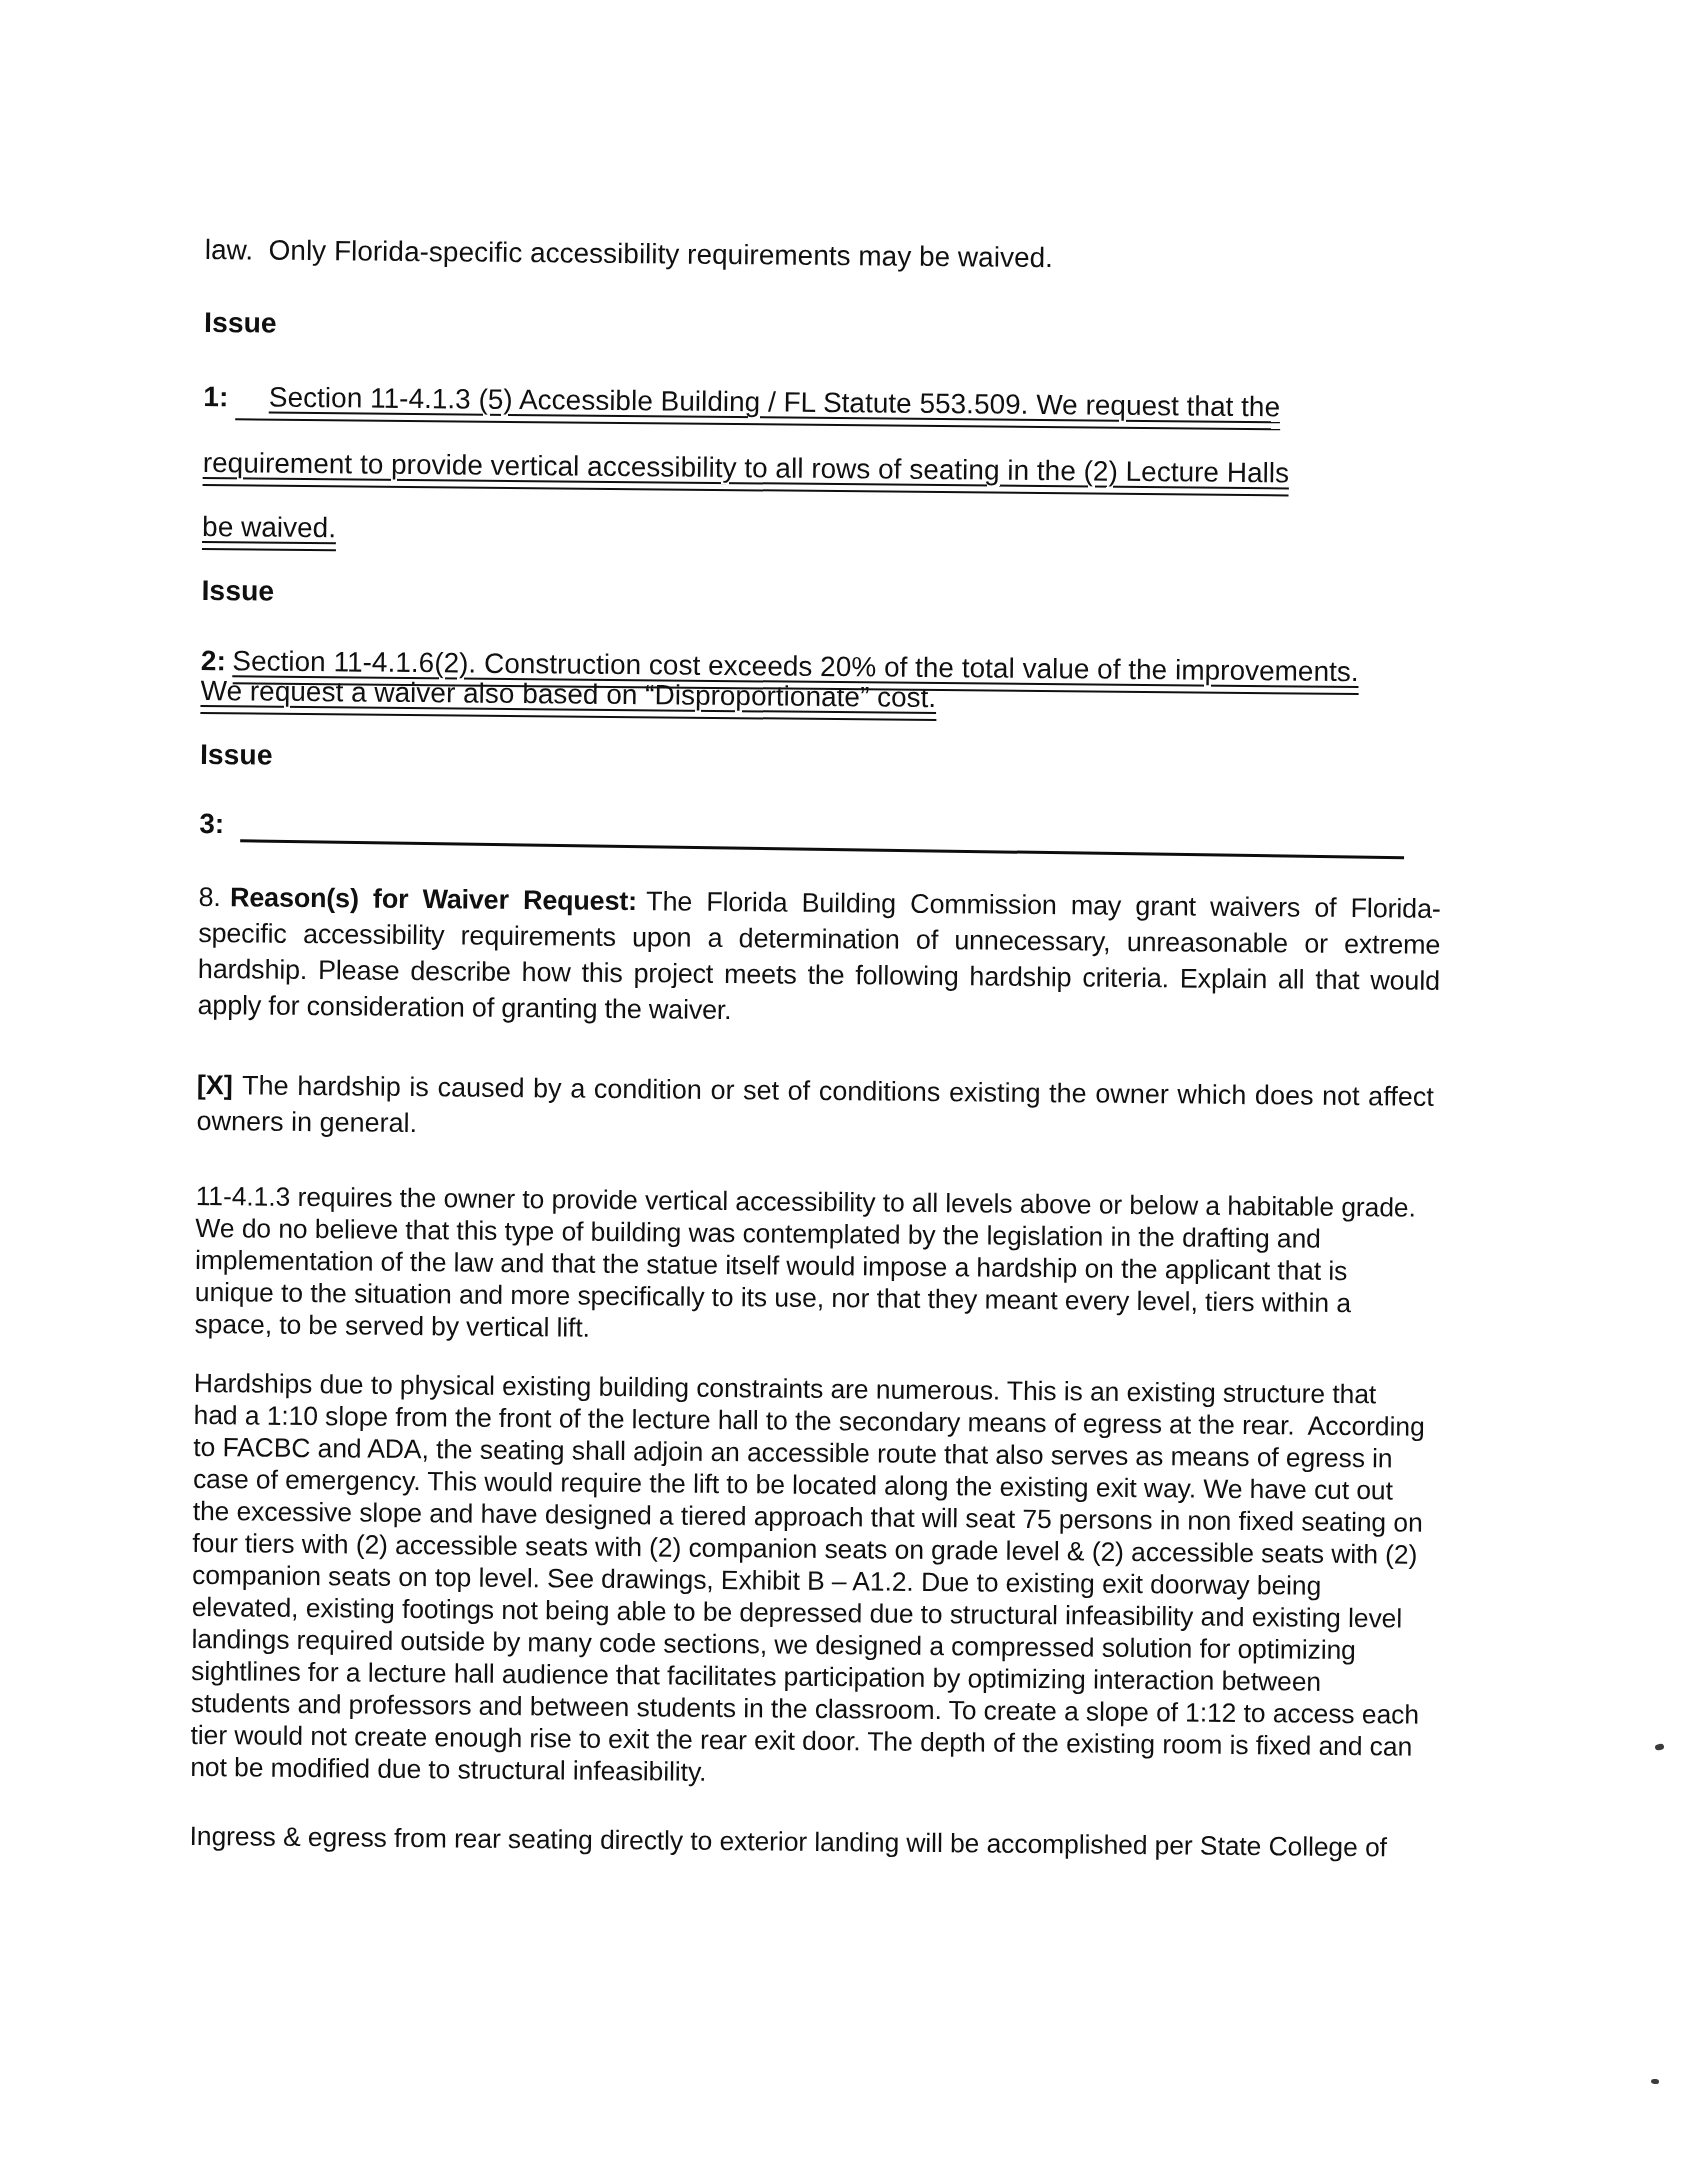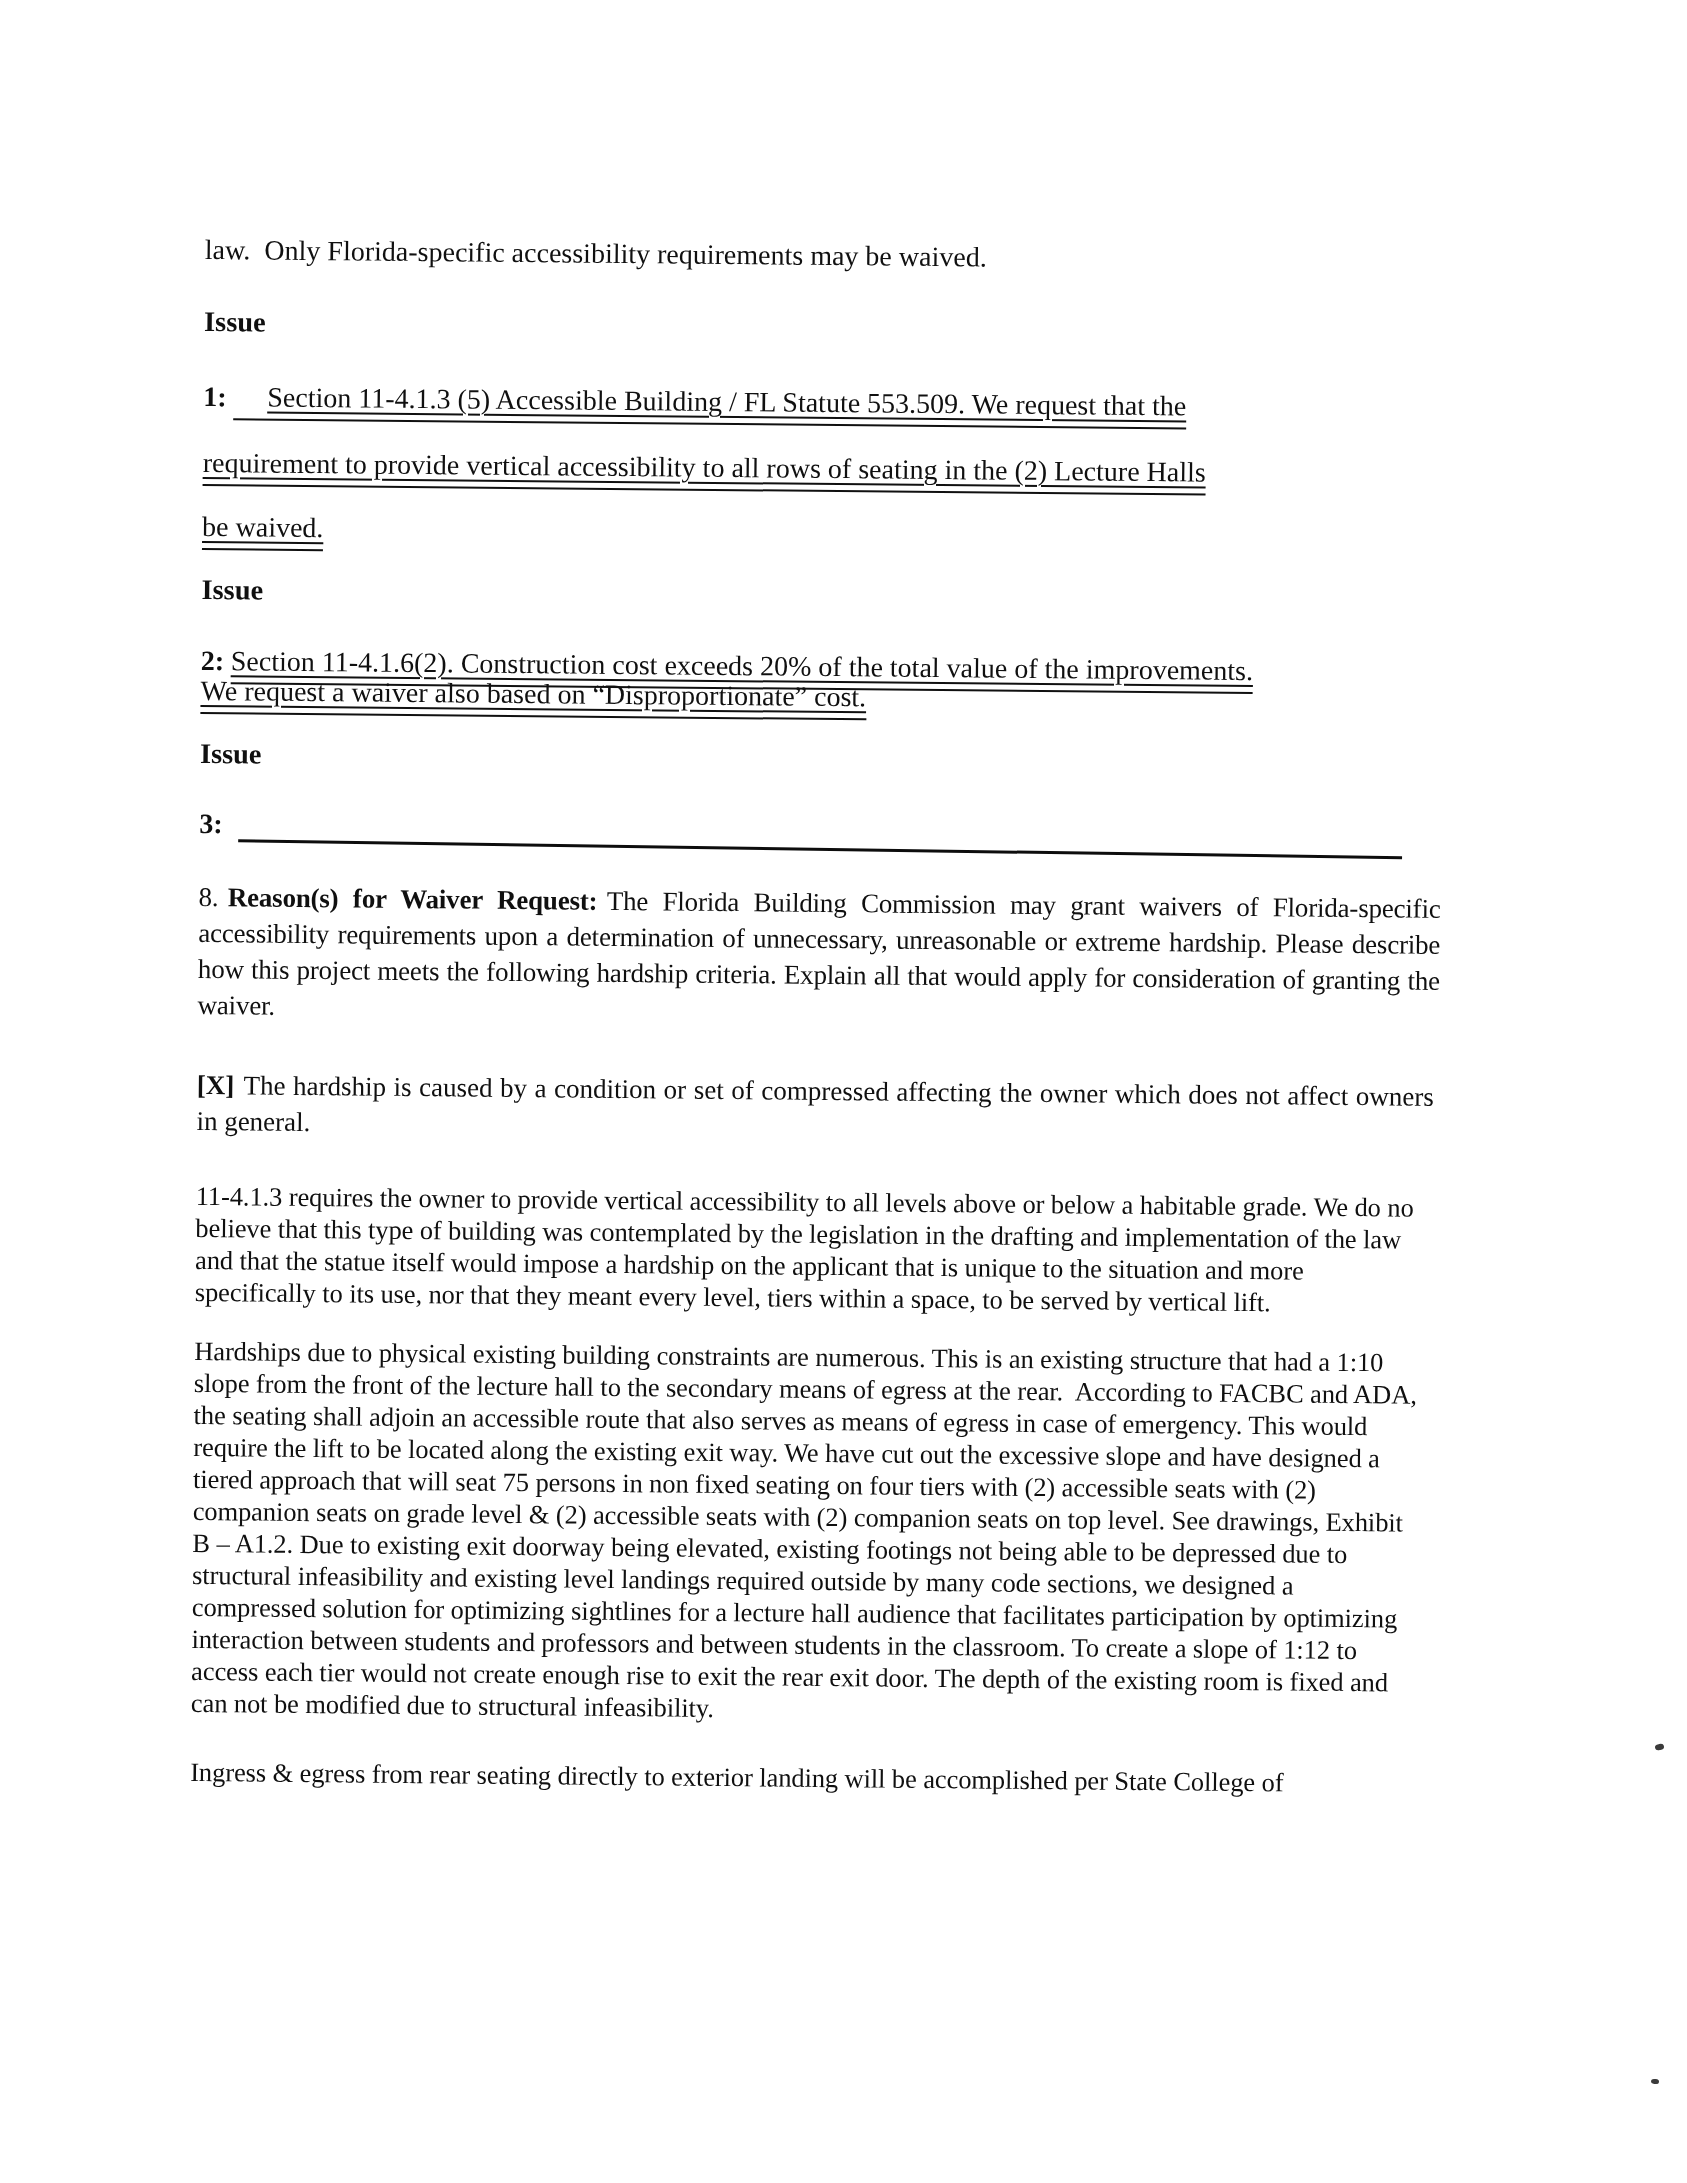--- a/index.html
+++ b/index.html
@@ -6,21 +6,21 @@
     margin: 0;
     padding: 0;
     background: #ffffff;
   }
   .page {
     position: relative;
     width: 1687px;
     height: 2183px;
     background: #ffffff;
     overflow: hidden;
-    font-family: Liberation Serif, serif;
+    font-family: Liberation Sans, sans-serif;
     color: #101010;
   }
   
   .skew {
     position: absolute;
     left: 205px;
     top: 233px;
     width: 1250px;
     transform: rotate(0.55deg);
     transform-origin: 0 0;
@@ -135,21 +135,21 @@
 
     <p class="issue-label lbl2">Issue</p>
     <p class="iline i2a"><span class="inum">2:</span><span class="u2">Section 11-4.1.6(2). Construction cost exceeds 20% of the total value of the improvements.</span></p>
     <p class="iline i2b"><span class="u2">We request a waiver also based on “Disproportionate” cost.</span></p>
 
     <p class="issue-label lbl3">Issue</p>
     <p class="iline i3a"><span class="inum">3:</span><span class="blank-rule"></span></p>
 
     <p class="para s8"><span class="s8num">8.</span><b class="s8head">Reason(s) for Waiver Request:</b><span>The Florida Building Commission may grant waivers of Florida-specific accessibility requirements upon a determination of unnecessary, unreasonable or extreme hardship. Please describe how this project meets the following hardship criteria. Explain all that would apply for consideration of granting the waiver.</span></p>
 
-    <p class="para chk"><b class="mark">[X]</b><span>The hardship is caused by a condition or set of compressed affecting the owner which does not affect owners in general.</span></p>
+    <p class="para chk"><b class="mark">[X]</b><span>The hardship is caused by a condition or set of conditions existing the owner which does not affect owners in general.</span></p>
 
     <p class="para body-para body1">11-4.1.3 requires the owner to provide vertical accessibility to all levels above or below a habitable grade. We do no believe that this type of building was contemplated by the legislation in the drafting and implementation of the law and that the statue itself would impose a hardship on the applicant that is unique to the situation and more specifically to its use, nor that they meant every level, tiers within a space, to be served by vertical lift.</p>
     <p class="para body-para body2">Hardships due to physical existing building constraints are numerous. This is an existing structure that had a 1:10 slope from the front of the lecture hall to the secondary means of egress at the rear.  According to FACBC and ADA, the seating shall adjoin an accessible route that also serves as means of egress in case of emergency. This would require the lift to be located along the existing exit way. We have cut out the excessive slope and have designed a tiered approach that will seat 75 persons in non fixed seating on four tiers with (2) accessible seats with (2) companion seats on grade level &amp; (2) accessible seats with (2) companion seats on top level. See drawings, Exhibit B – A1.2. Due to existing exit doorway being elevated, existing footings not being able to be depressed due to structural infeasibility and existing level landings required outside by many code sections, we designed a compressed solution for optimizing sightlines for a lecture hall audience that facilitates participation by optimizing interaction between students and professors and between students in the classroom. To create a slope of 1:12 to access each tier would not create enough rise to exit the rear exit door. The depth of the existing room is fixed and can not be modified due to structural infeasibility.</p>
     <p class="para body-para body3">Ingress &amp; egress from rear seating directly to exterior landing will be accomplished per State College of</p>
 
   </div>
 
   <div class="speck speck1"></div>
   <div class="speck speck2"></div>
 </div>

